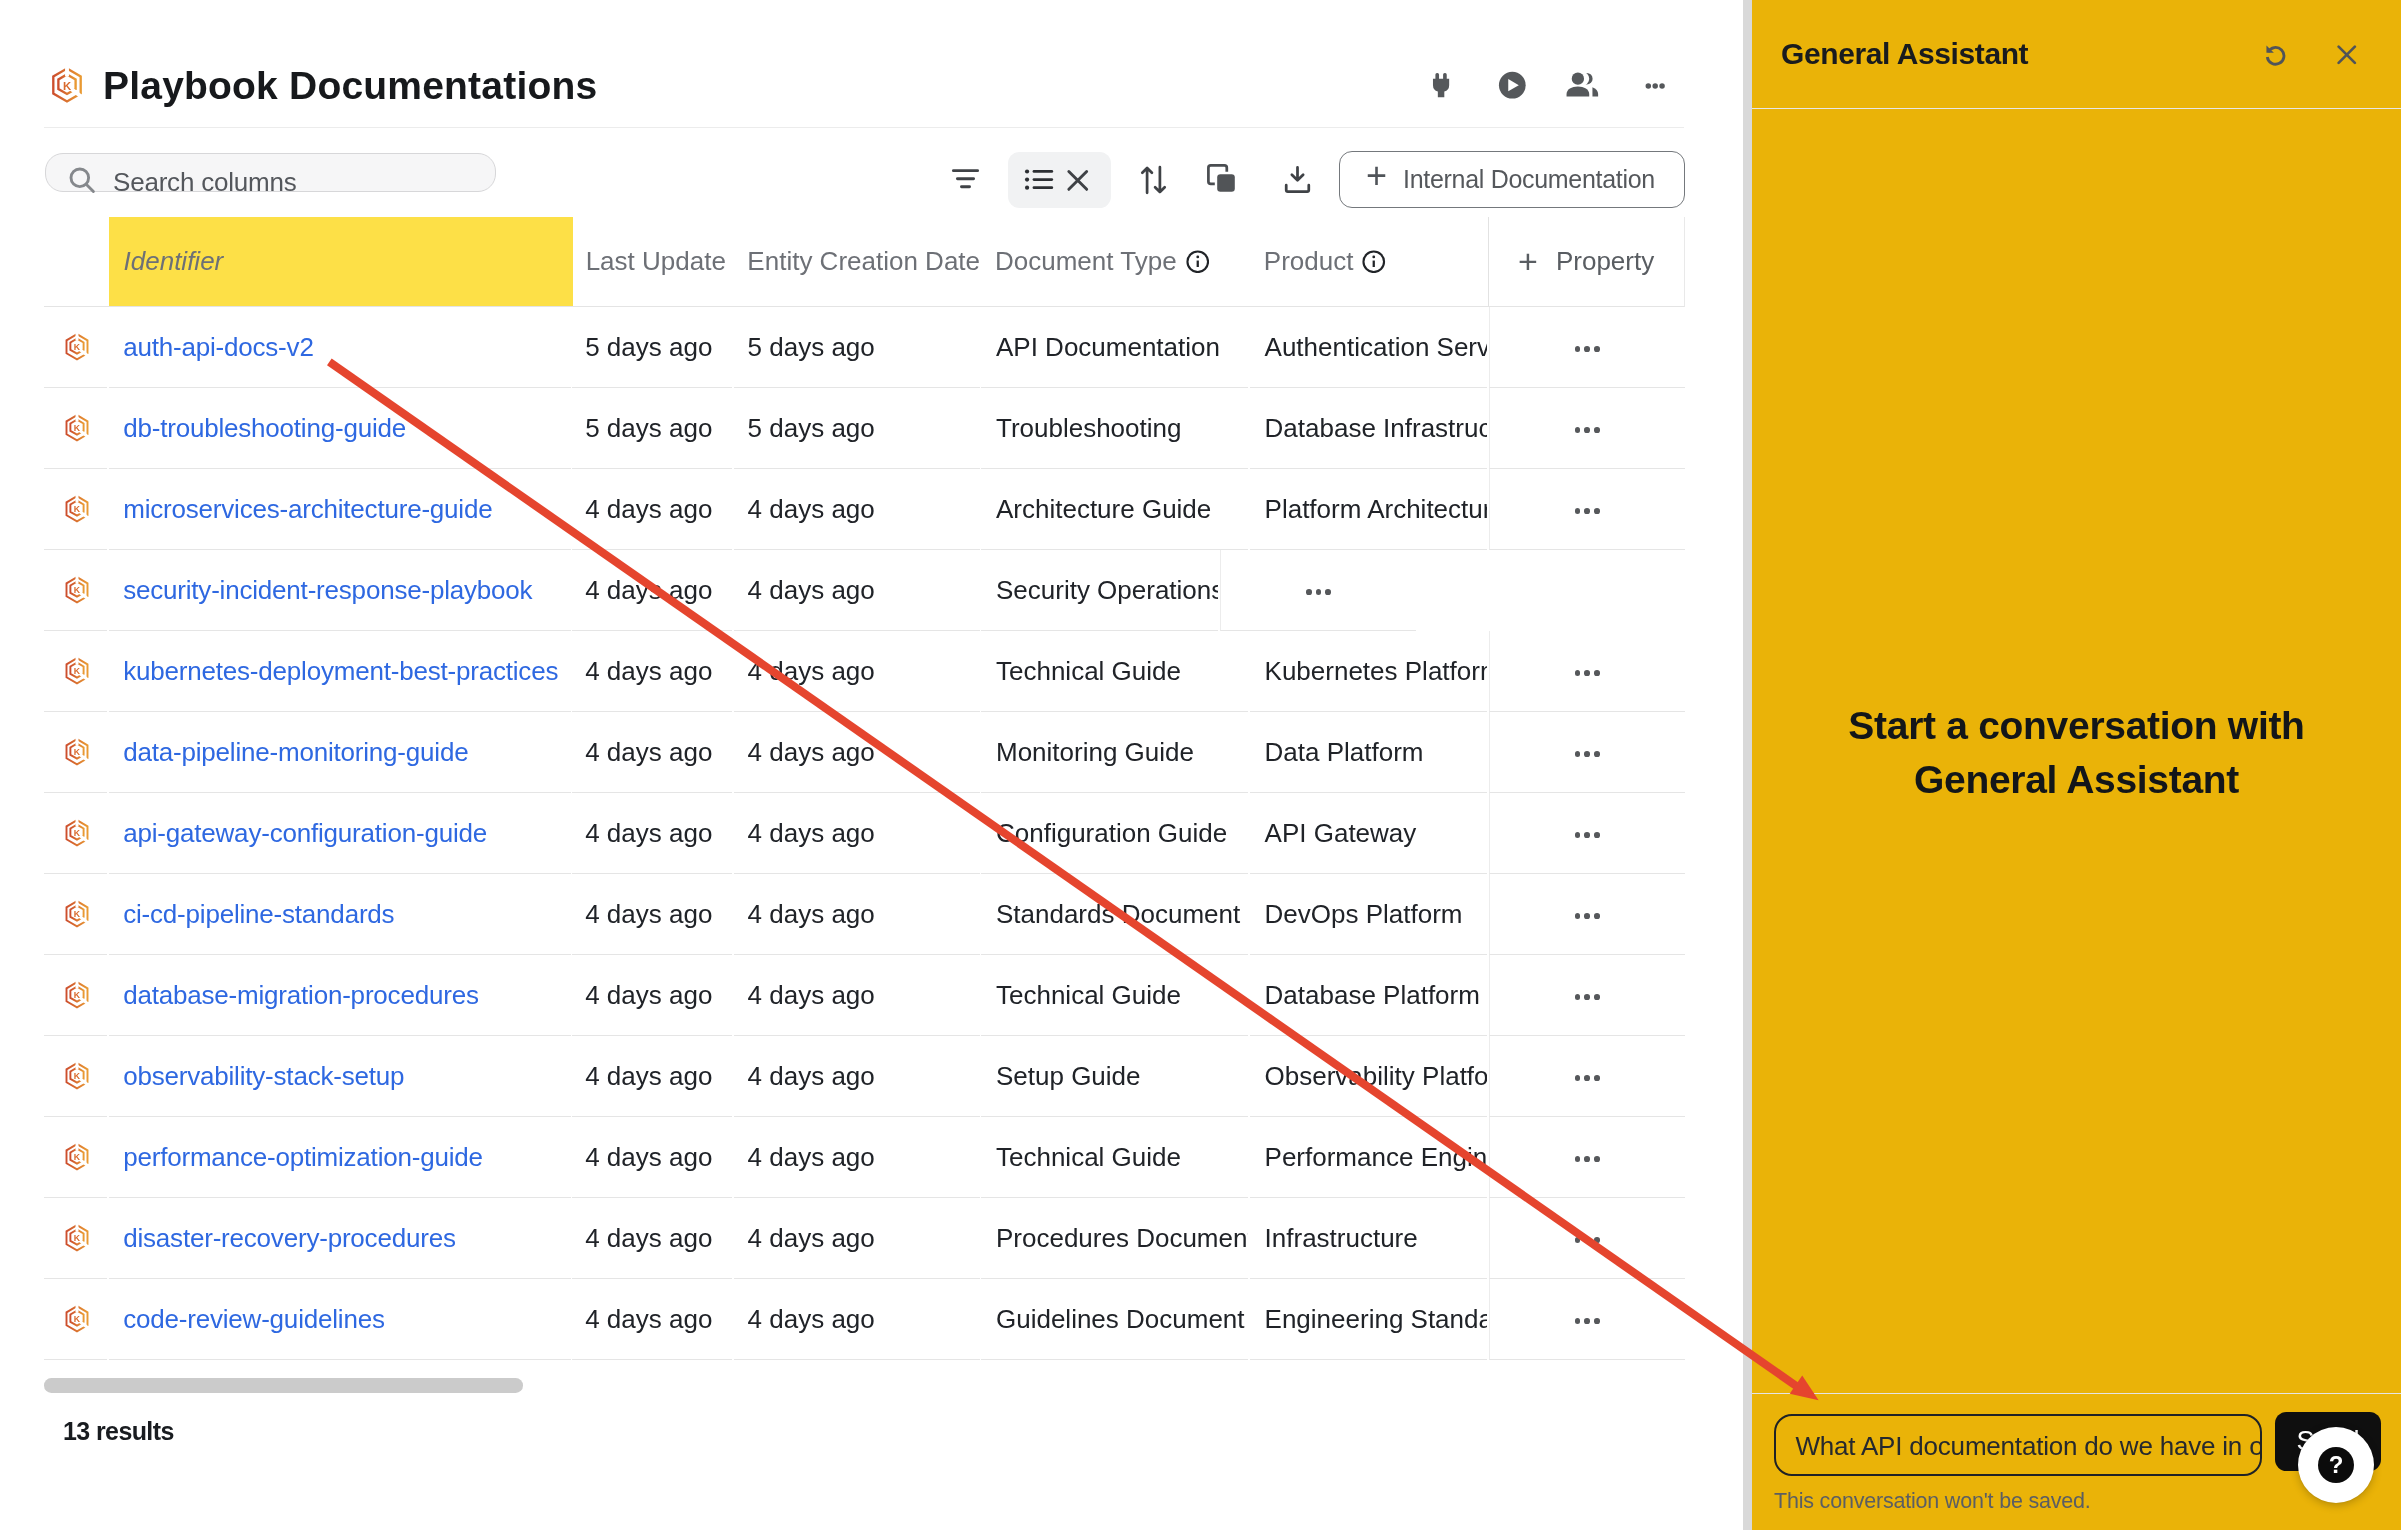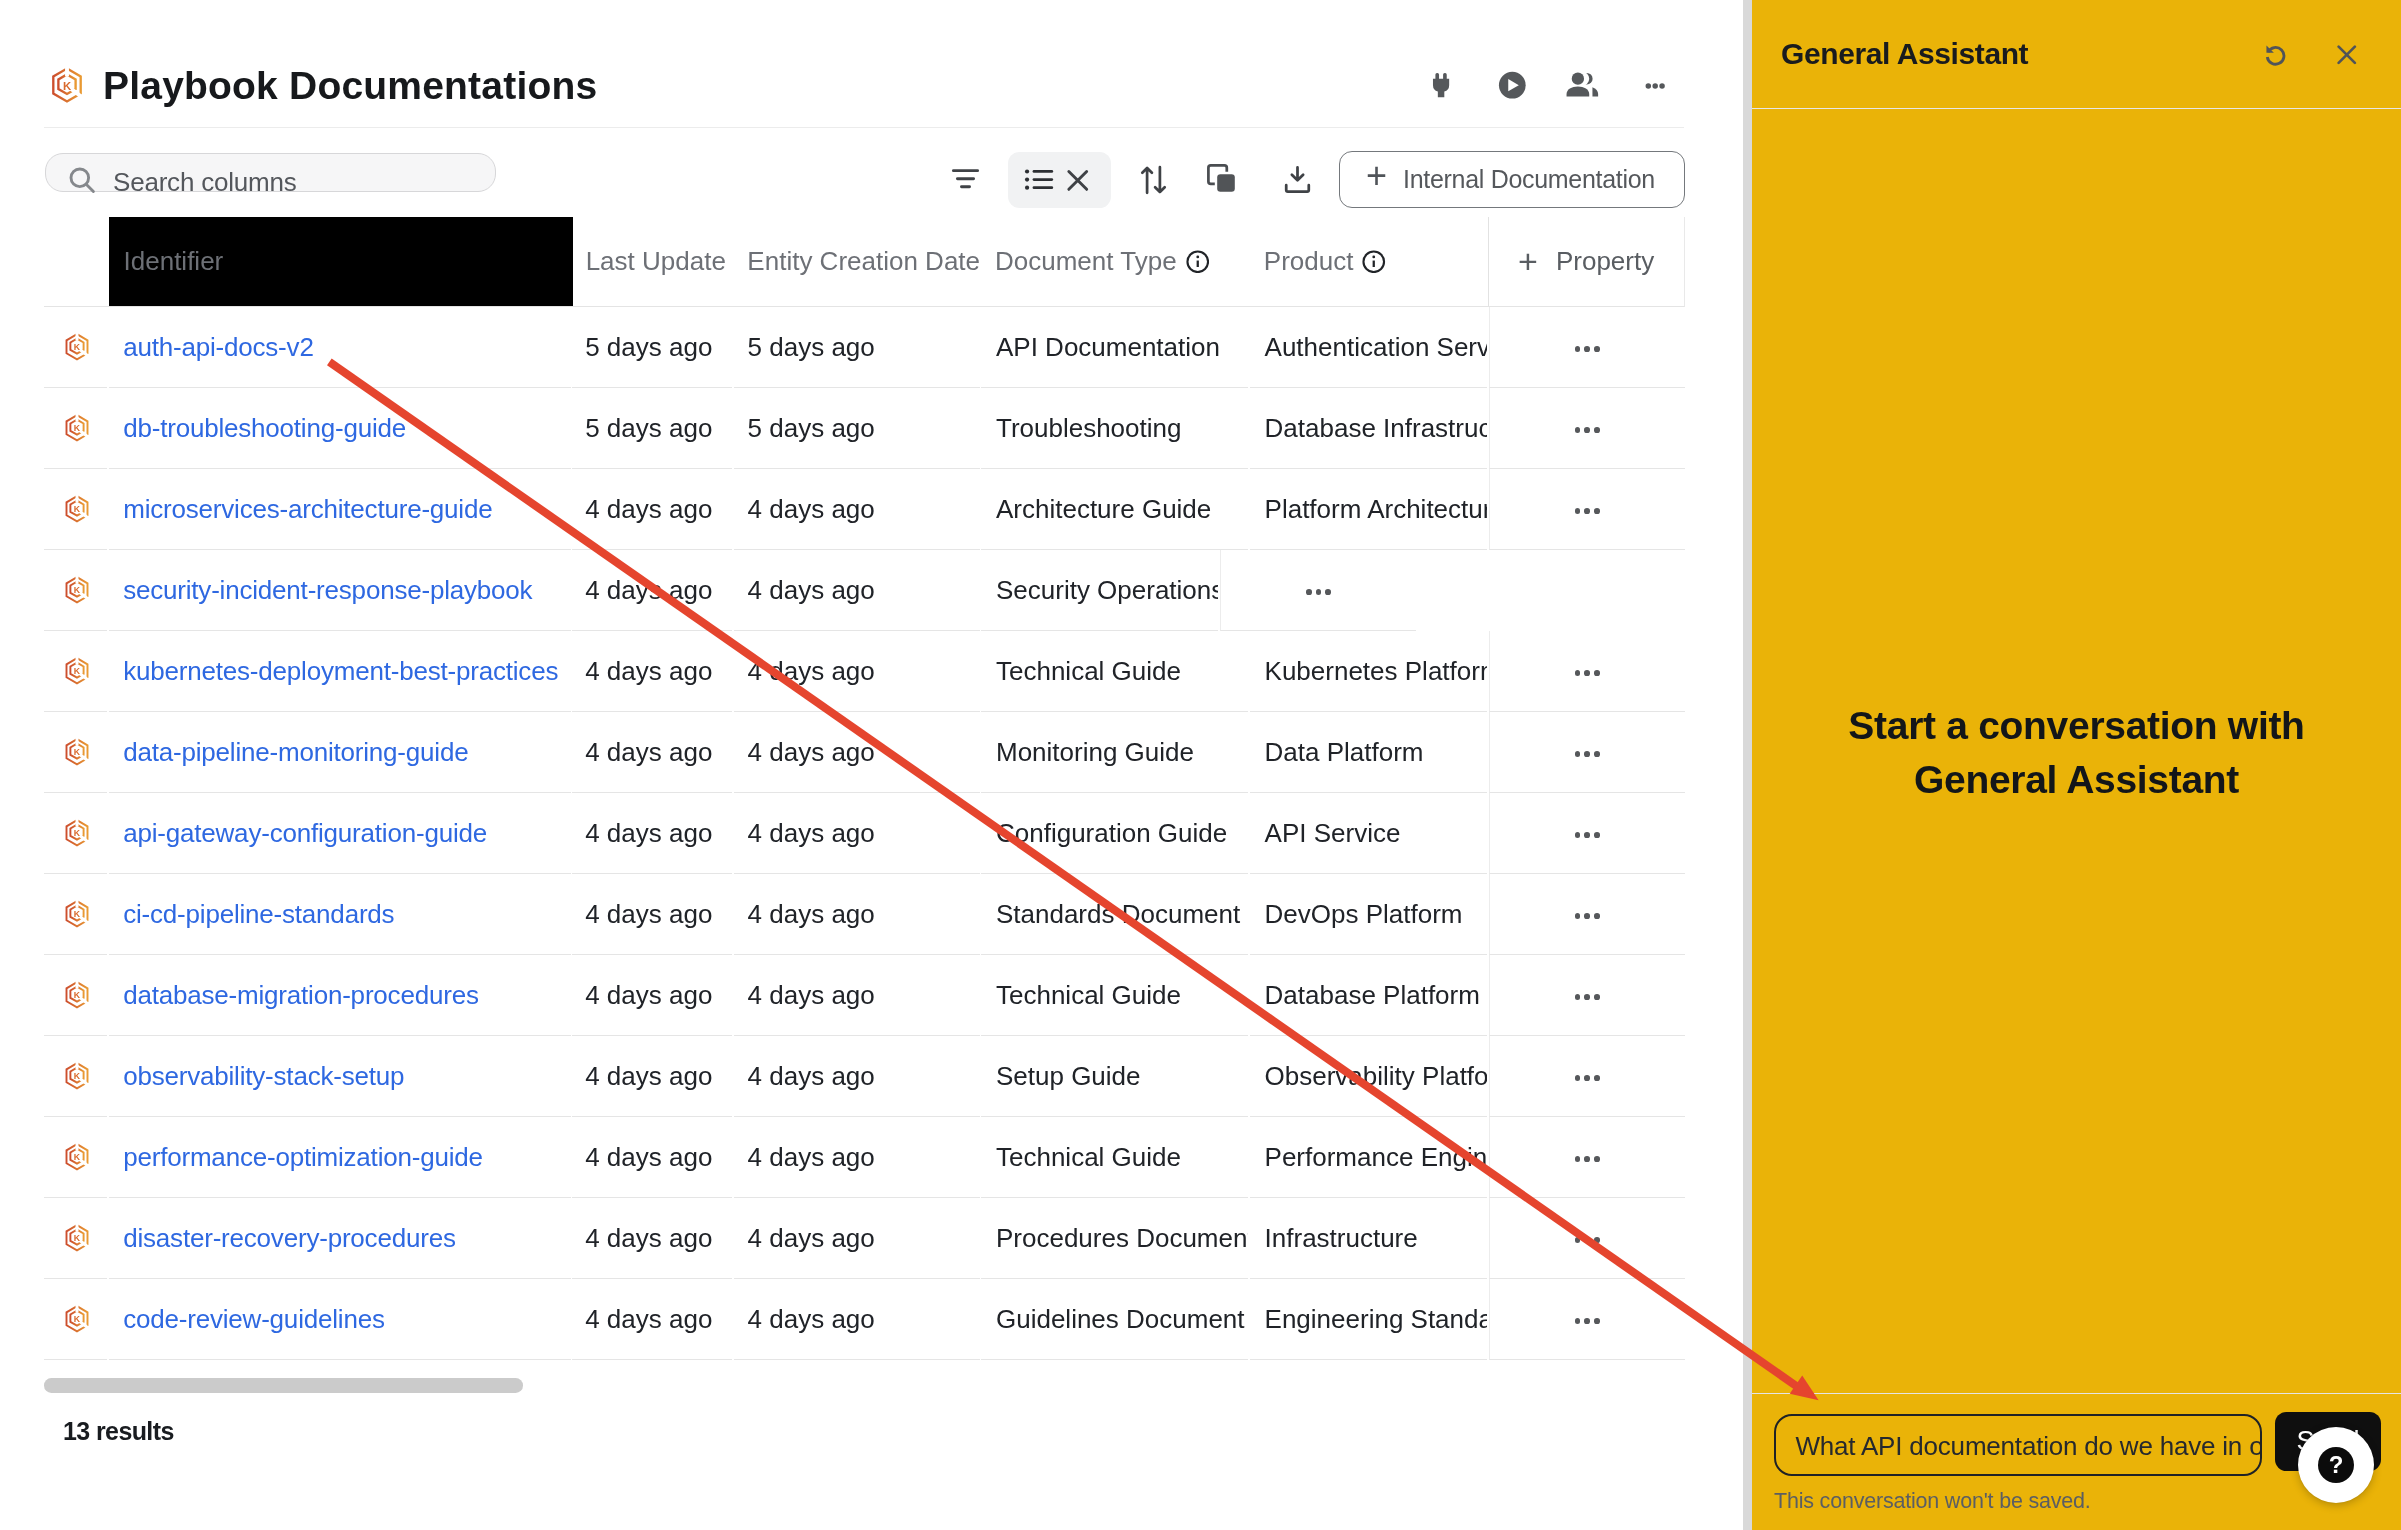--- a/index.html
+++ b/index.html
@@ -22,21 +22,21 @@
   #tb-dl { position:absolute; left:1283px; top:165px; }
   #newbtn { position:absolute; left:1339px; top:151px; width:346px; height:57px;
     border:1.6px solid #74787c; border-radius:13px; }
   #newbtn .plus { position:absolute; left:26px; top:3.2px; font-size:36px; font-weight:400; color:#505459; }
   #newbtn .lbl { position:absolute; left:63px; top:13px; font-size:25px; letter-spacing:-0.3px; color:#55585c; }
   
   #thead { position:absolute; left:44px; top:217px; width:1641px; height:90px;
     border-bottom:1.6px solid #e4e4e4; border-right:1.6px solid #e9e9e9; display:flex; }
   #thead .hc { height:100%; display:flex; align-items:center; font-size:26px; color:#6d7076; }
   #thead .hc.c1 { width:65px; }
-  #thead .hc.c2 { width:464px; background:#000000; padding-left:14.6px; }
+  #thead .hc.c2 { width:464px; background:#fde047; padding-left:14.6px;font-style:italic; }
   #thead .hc.c3 { width:161px; padding-left:13px; }
   #thead .hc.c4 { width:247px; padding-left:13.8px; }
   #thead .hc.c5 { width:269px; padding-left:14.6px; }
   #thead .hc.c6 { width:239px; padding-left:14.6px; }
   #thead .hc.c7 { width:196px; padding-left:29px; border-left:1.6px solid #e2e2e2; color:#595d62; }
   #rows { position:absolute; left:44px; top:307px; width:1641px; }
   .row { display:flex; height:81px; }
   .row .c { border-bottom:1.2px solid #e5e5e5; height:100%; display:flex; align-items:center; margin-right:1.6px; overflow:hidden; white-space:nowrap; }
   .row .c1 { width:63px; padding-left:21px; }
   .row .c2 { width:462px; padding-left:14.6px; font-size:26px; font-weight:500; letter-spacing:-0.2px; color:#2e68e1; }
@@ -374,21 +374,21 @@
               <line x1="20" y1="0" x2="20" y2="12"></line>
               <line x1="24" y1="27" x2="41" y2="40"></line>
             </g>
             <text x="20" y="29" font-family="Liberation Sans, sans-serif" font-size="14.5" font-weight="700" fill="#d96a2d" text-anchor="middle">K</text>
           </svg>
         </div>
         <div class="c c2">api-gateway-configuration-guide</div>
         <div class="c c3">4 days ago</div>
         <div class="c c4">4 days ago</div>
         <div class="c c5">Configuration Guide</div>
-        <div class="c c6">API Service</div>
+        <div class="c c6">API Gateway</div>
         <div class="c c7">
           <span class="dots3"><span></span><span></span><span></span></span>
         </div>
       </div>
       <div class="row">
         <div class="c c1">
           <svg width="24" height="27.6" viewBox="0 0 40 46">
             <defs>
               <linearGradient id="g30" x1="0" y1="0" x2="1" y2="0">
                 <stop offset="0" stop-color="#cd4f2e"></stop>

